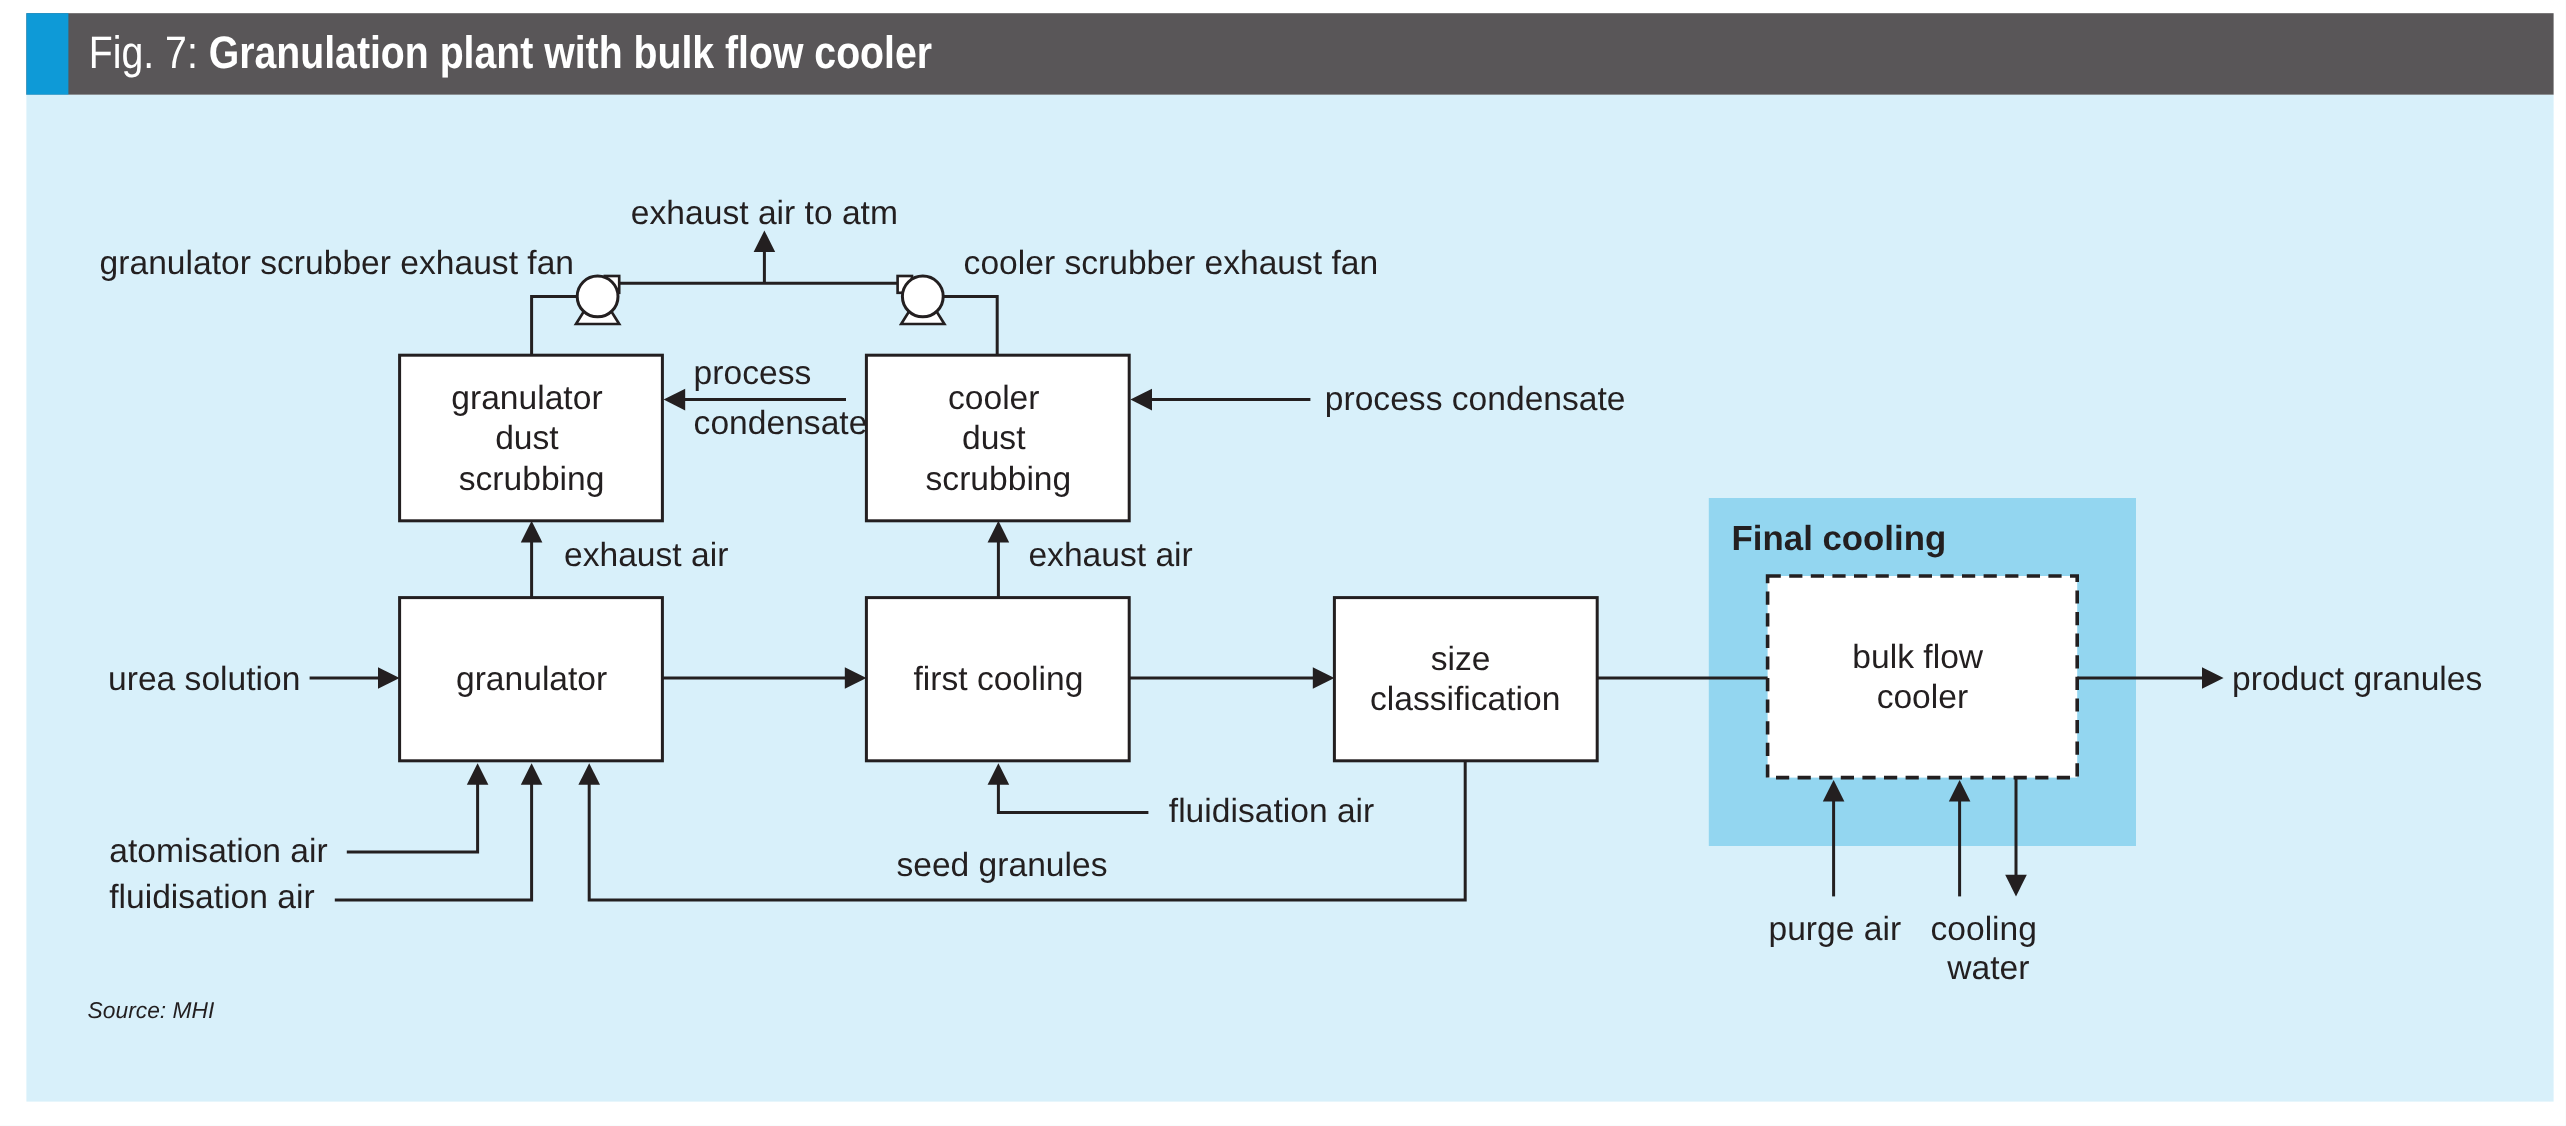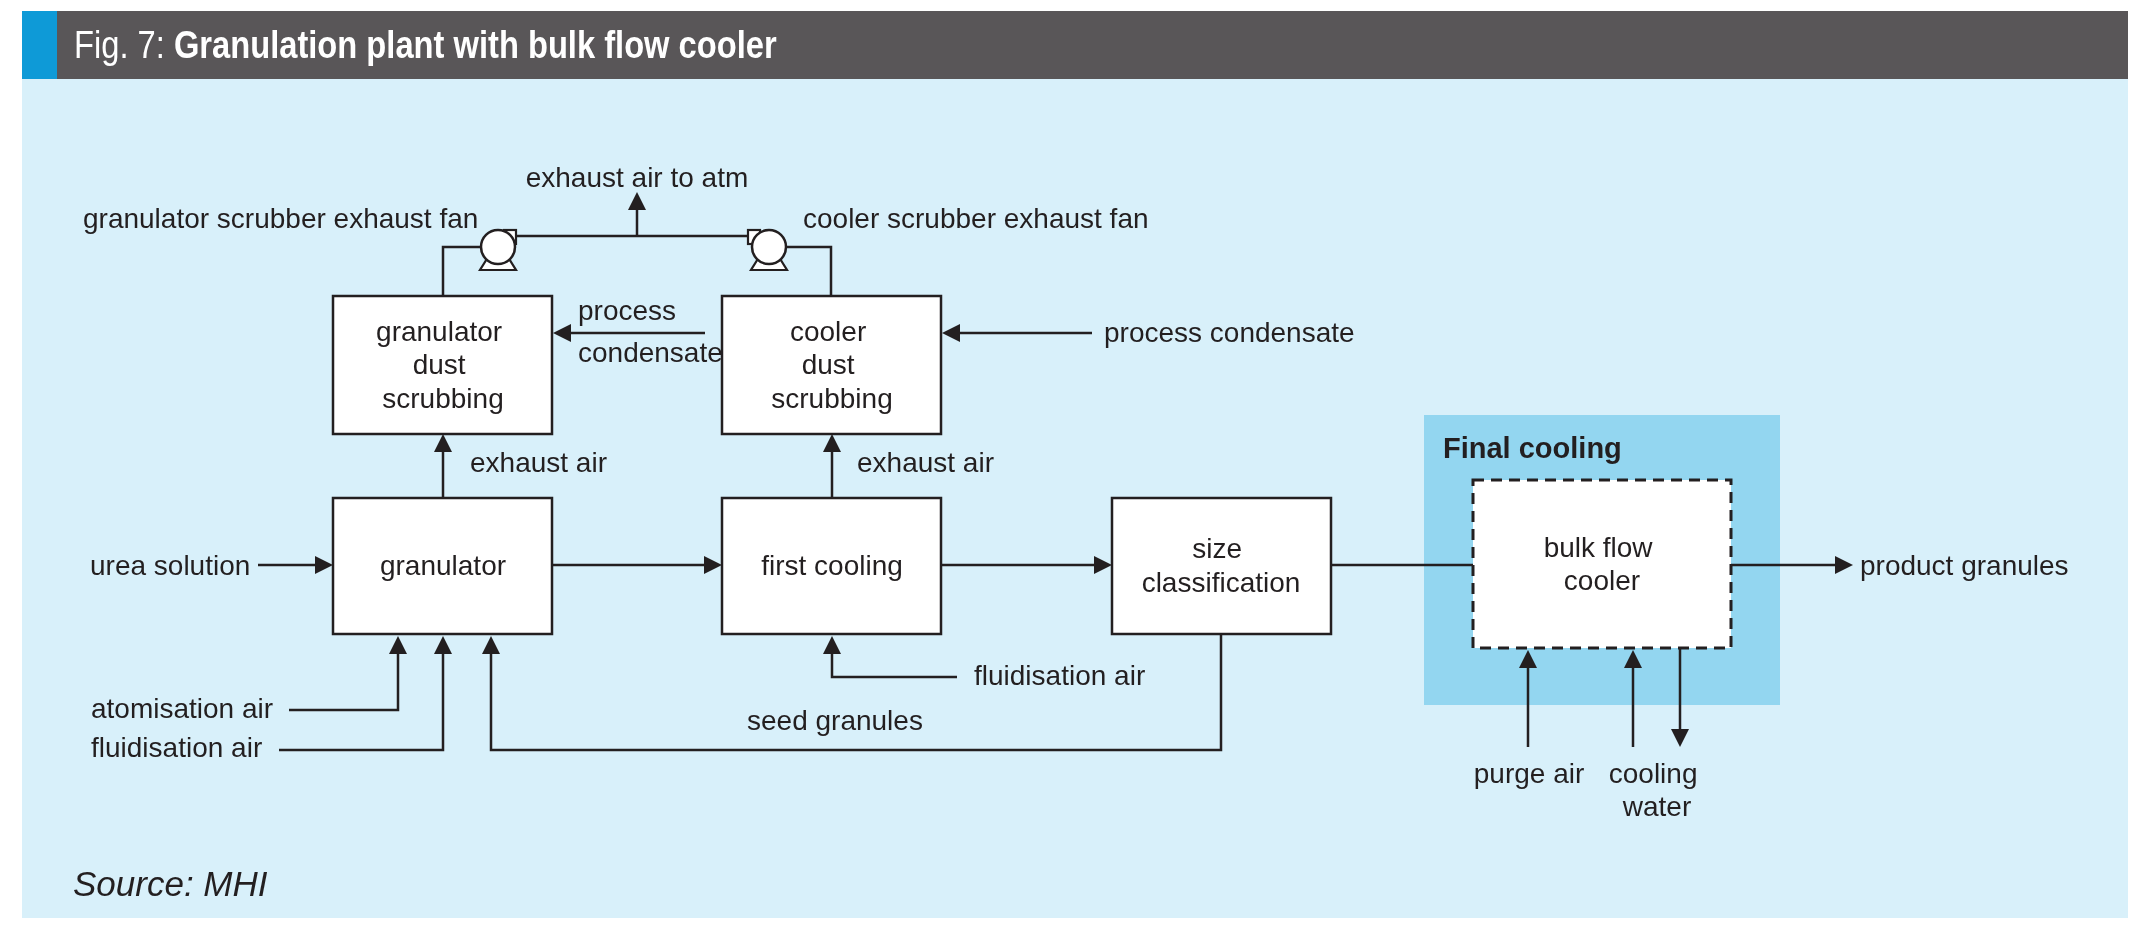--- a/index.html
+++ b/index.html
@@ -8,21 +8,21 @@
   #stripe{position:absolute;left:22px;top:11px;width:35px;height:68px;background:#0e9ad7;}
   #title{position:absolute;left:74px;top:11px;height:68px;line-height:68px;color:#ffffff;font-size:38px;white-space:nowrap;transform:scaleX(0.86);transform-origin:left center;}
   #title .fig{font-weight:normal;}
   #title .main{font-weight:bold;}
   #panel{position:absolute;left:22px;top:79px;width:2106px;height:839px;background:#d8f0fa;}
   svg{position:absolute;left:0;top:0;}
   .lbl{font-family:"Liberation Sans",sans-serif;font-size:28px;fill:#231f20;}
   .box{fill:#ffffff;stroke:#231f20;stroke-width:2.5;}
   .ln{stroke:#231f20;stroke-width:2.5;fill:none;}
   .ah{fill:#231f20;}
-  #source{position:absolute;left:73px;top:864px;font-size:35px;font-style:italic;color:#231f20;}
+  #source{position:absolute;left:73px;top:832px;font-size:19px;font-style:italic;color:#231f20;}
 </style>
 </head>
 <body>
 
 <div id="header"></div>
 <div id="stripe"></div>
 <div id="title">
   <span class="fig">Fig. 7:</span>
   <span class="main">Granulation plant with bulk flow cooler</span>
 </div>

